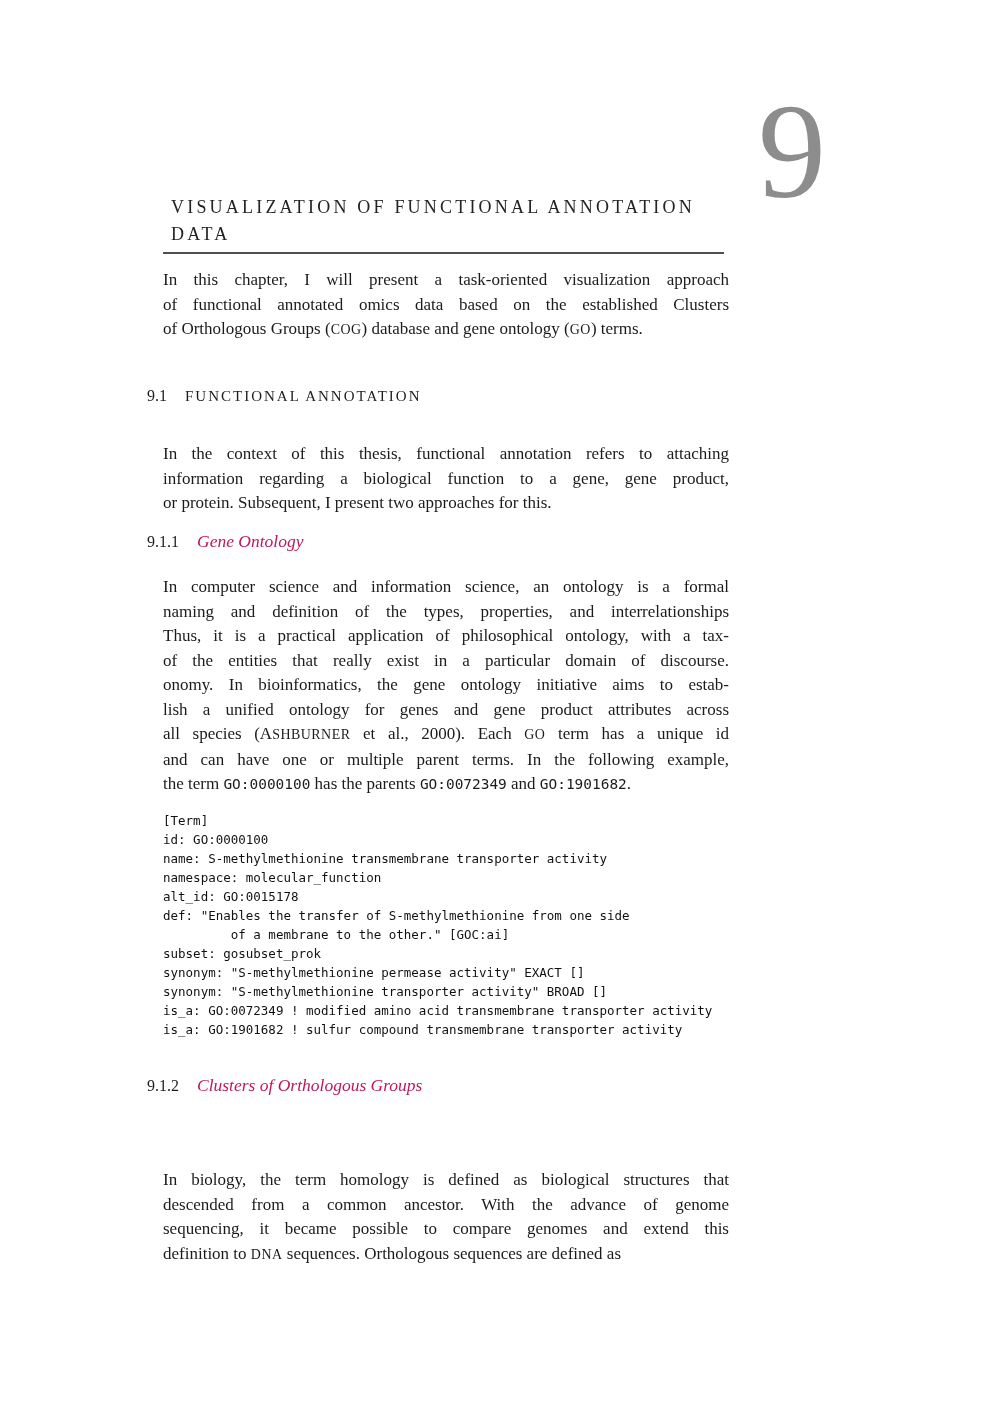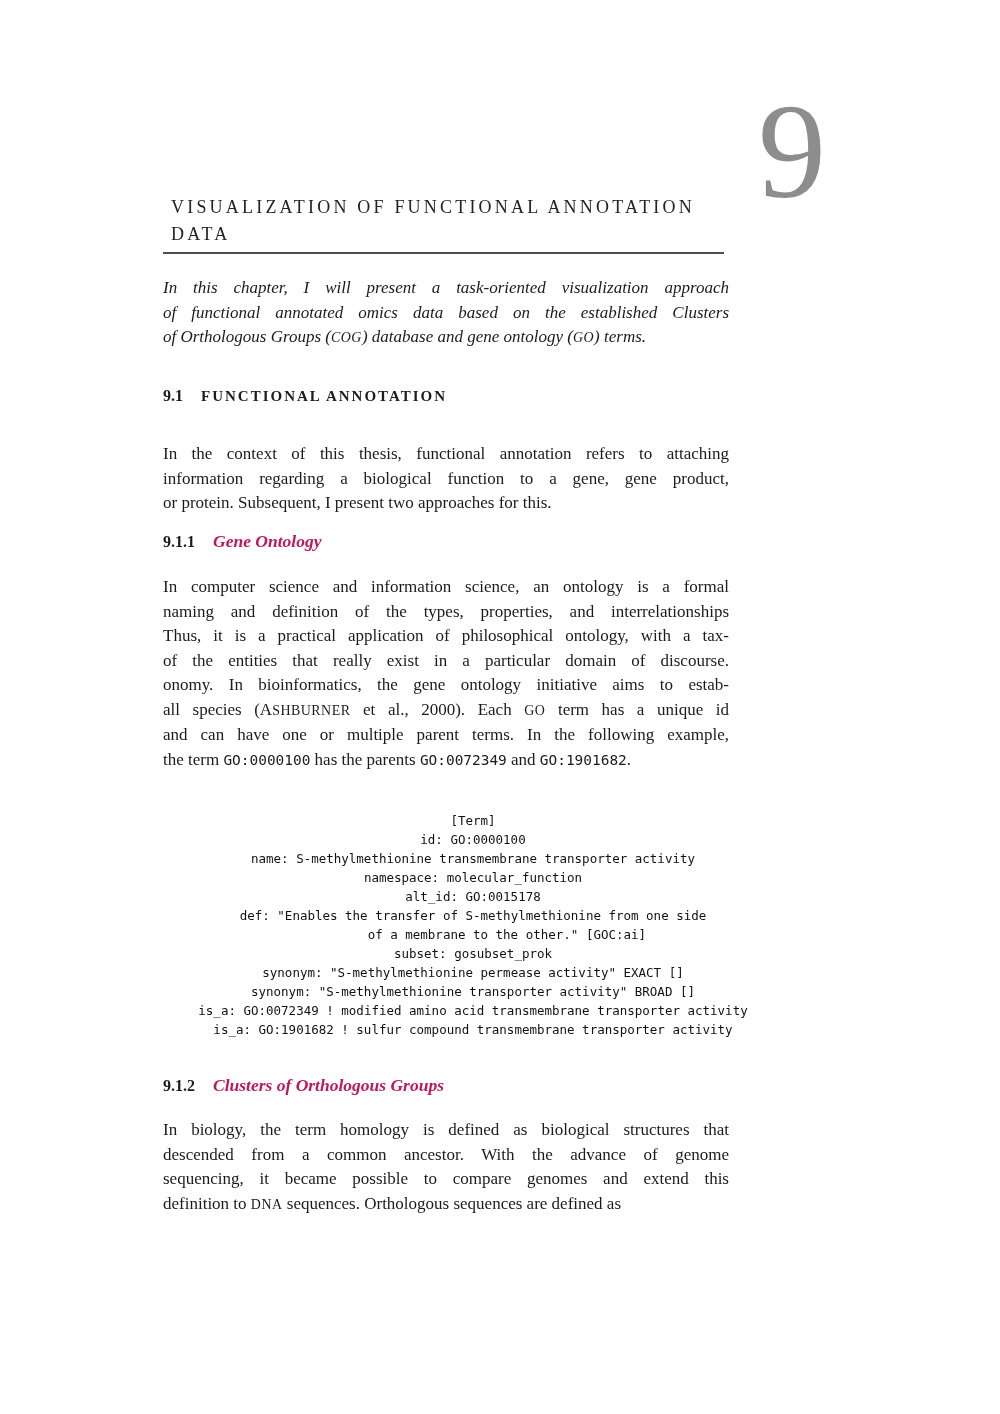--- a/index.html
+++ b/index.html
@@ -44,29 +44,29 @@
   .para {
     position: absolute;
     left: 163px;
     width: 566px;
     font-size: 17px;
     line-height: 24.5px;
     margin: 0;
   }
   .jl { display: block; text-align: justify; text-align-last: justify; white-space: normal; }
   .jl.last { text-align-last: left; }
-  .p-intro   { top: 276px; font-style: italic; }
+  .p-intro   { top: 268px; }
   .p-context { top: 424px; margin-top: 18px; }
   .p-onto    { top: 575px; }
-  .p-bio     { top: 1118px; font-family: Liberation Serif, serif; }
+  .p-bio     { top: 1168px; font-family: Liberation Serif, serif; }
   .sec-heading {
     position: absolute;
-    left: 163px;
+    left: 147px;
     margin: 0;
-    font-weight: bold;
+    font-weight: normal;
     line-height: 20px;
     white-space: nowrap;
   }
   .h-91  { top: 383px; }
   .h-911 { top: 531px; }
   .h-912 { top: 1075px; }
   .sec-num {
     font-size: 16px;
     margin-right: 18px;
     color: #1d1d1d;
@@ -90,21 +90,21 @@
   .code-block {
     position: absolute;
     left: 163px;
     top: 811px;
     width: 620px;
     font-family: "DejaVu Sans Mono", monospace;
     font-size: 12.5px;
     line-height: 19px;
     color: #111111;
   }
-  .code-line { white-space: pre; display: block; text-align: center; }
+  .code-line { white-space: pre; display: block; }
 </style>
 </head>
 <body>
 
 <div class="page">
 
   <div class="chapter-number">9</div>
 
   <h1 class="chapter-title">
     <span class="jl last">VISUALIZATION OF FUNCTIONAL ANNOTATION</span>
@@ -132,20 +132,21 @@
   <h3 class="sec-heading h-911">
     <span class="sec-num">9.1.1</span><span class="subsec-title">Gene Ontology</span>
   </h3>
 
   <p class="para p-onto">
     <span class="jl">In computer science and information science, an ontology is a formal</span>
     <span class="jl">naming and definition of the types, properties, and interrelationships</span>
     <span class="jl">Thus, it is a practical application of philosophical ontology, with a tax-</span>
     <span class="jl">of the entities that really exist in a particular domain of discourse.</span>
     <span class="jl">onomy. In bioinformatics, the gene ontology initiative aims to estab-</span>
+    <span class="jl">lish a unified ontology for genes and gene product attributes across</span>
     <span class="jl"><span>all species (A</span><span class="sc">SHBURNER</span><span> et al., 2000). Each </span><span class="sc">GO</span><span> term has a unique id</span></span>
     <span class="jl">and can have one or multiple parent terms. In the following example,</span>
     <span class="jl last"><span>the term </span><span class="mono">GO:0000100</span><span> has the parents </span><span class="mono">GO:0072349</span><span> and </span><span class="mono">GO:1901682</span><span>.</span></span>
   </p>
 
   <div class="code-block">
     <span class="code-line">[Term]</span>
     <span class="code-line">id: GO:0000100</span>
     <span class="code-line">name: S-methylmethionine transmembrane transporter activity</span>
     <span class="code-line">namespace: molecular_function</span>

